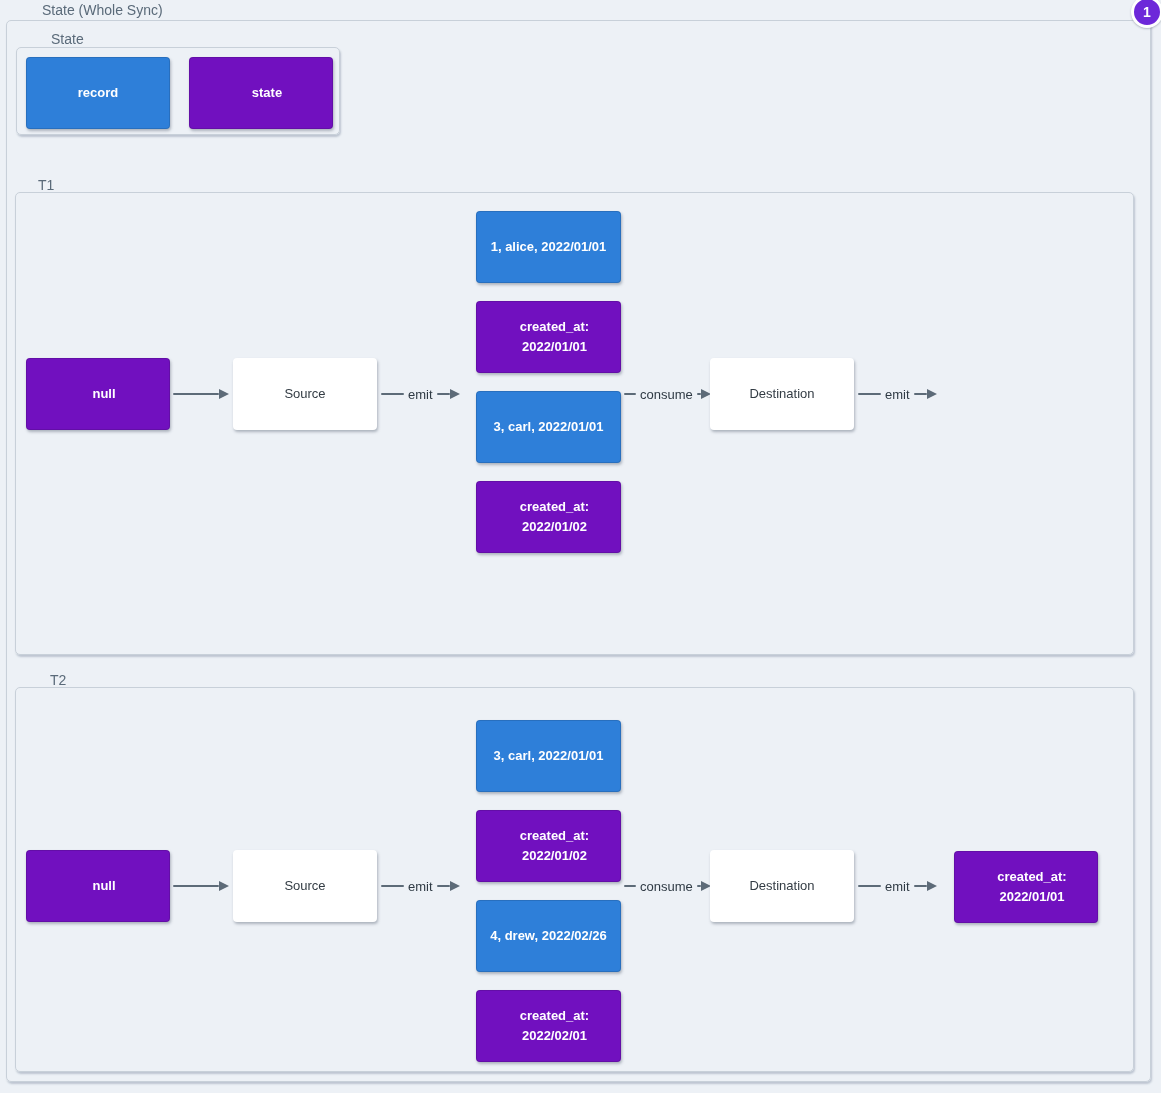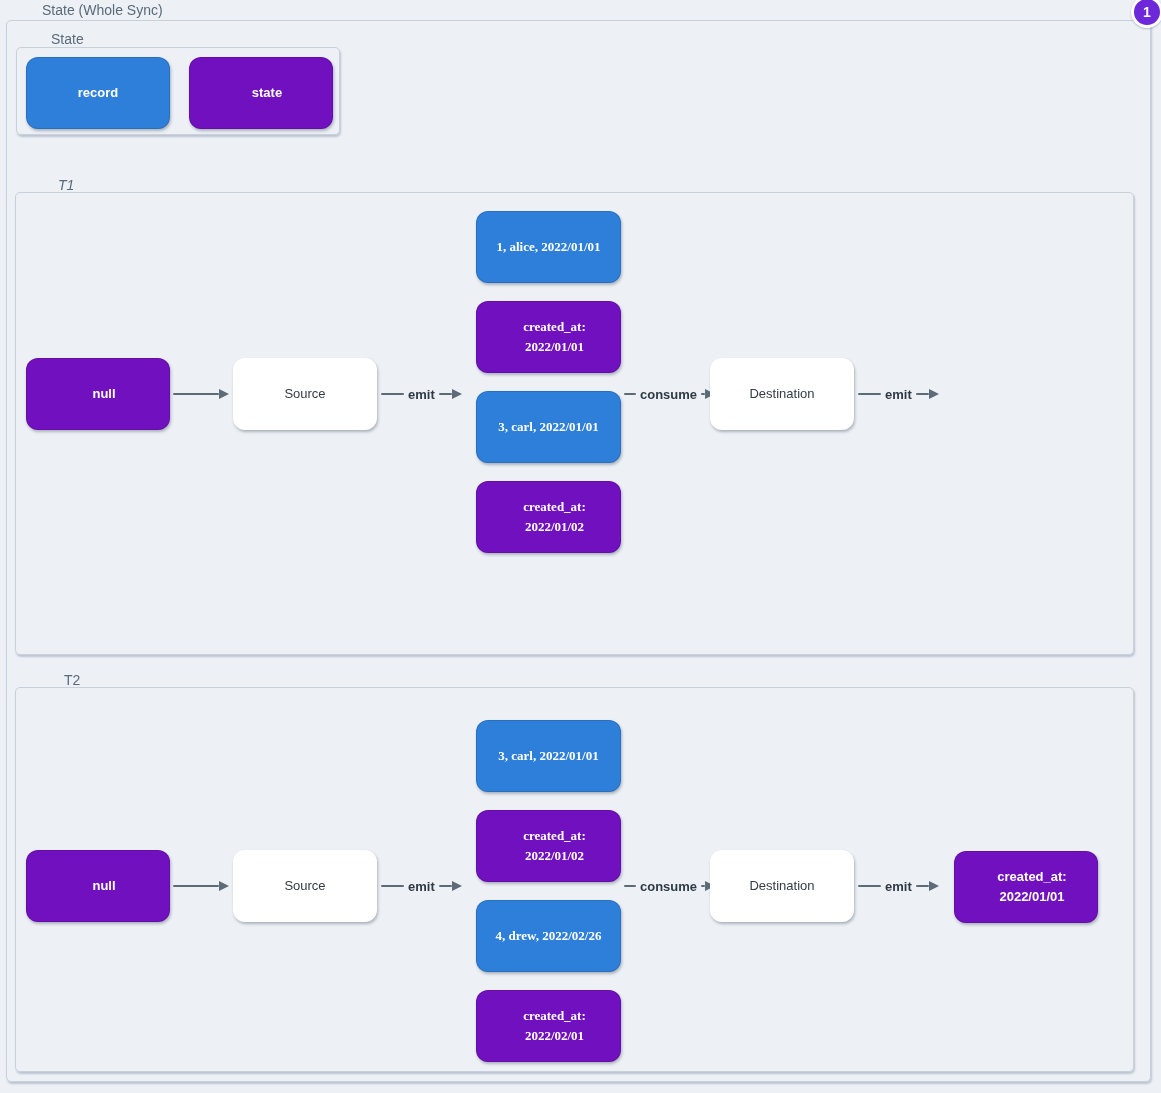--- a/index.html
+++ b/index.html
@@ -30,58 +30,56 @@
   .group-label {
     position: absolute;
     font-size: 14px;
     color: var(--label);
     white-space: nowrap;
     margin-left: 34px;
   }
   .node {
     position: absolute;
     width: 144px; height: 72px;
-    border-radius: 12px;
+    border-radius: 4px;
     display: flex; align-items: center; justify-content: center;
     text-align: center;
     font-size: 13px;
     line-height: 1.55;
     white-space: pre-line;
     box-shadow: 1px 2px 3px rgba(50,60,80,.35);
   }
   .node.record { background: var(--record); color: #fff; font-weight: bold; border: 1px solid rgba(0,0,0,.12); }
   .node.state  { background: var(--state);  color: #fff; font-weight: bold; border: 1px solid rgba(0,0,0,.12); padding-left: 12px; }
   .node.plain  { background: #ffffff; color: var(--darktext); }
   .stack {
     position: absolute;
     display: flex; flex-direction: column;
     gap: 18px;
     width: 145px;
-    font-family: Liberation Serif, serif;
   }
   .stack .node { position: static; width: 145px; height: 72px; flex: 0 0 72px; }
   .edge {
     position: absolute;
     display: flex; align-items: center;
     height: 16px;
   }
   .edge .dash  { height: 2px; background: var(--arrow); border-radius: 1px; }
   .edge .tail  { height: 2px; background: var(--arrow); border-radius: 1px; }
   .edge .head {
     width: 0; height: 0;
     border-left: 10px solid var(--arrow);
     border-top: 5px solid transparent;
     border-bottom: 5px solid transparent;
   }
   .edge .edge-label {
     font-size: 13px;
     color: #2f3a44;
     margin: 18px 4px;
     white-space: nowrap;
-    font-weight: bold;
   }
   .badge {
     position: absolute;
     left: 1131px; top: -4px;
     width: 32px; height: 32px;
     border-radius: 50%;
     background: var(--badge);
     border: 3px solid #ffffff;
     color: #fff;
     font-size: 14px; font-weight: bold;
@@ -98,21 +96,21 @@
 <div class="badge">1</div>
 
 <div class="group-box" style="left:6px; top:20px; width:1145px; height:1062px;"></div>
 
 <div class="group-label" style="left:17px; top:31px;">State</div>
 <div class="group-box" style="left:16px; top:47px; width:324px; height:88px;">
   <div class="node record" style="left:9px; top:9px;">record</div>
   <div class="node state" style="left:172px; top:9px;">state</div>
 </div>
 
-<div class="group-label" style="left:24px; top:177px;font-style:italic;">T1</div>
+<div class="group-label" style="left:4px; top:177px;">T1</div>
 <div class="group-box" style="left:15px; top:192px; width:1119px; height:463px;">
 
   <div class="node state" style="left:10px; top:165px;">null</div>
 
   <div class="edge" style="left:157px; top:193px;">
     <div class="dash" style="width:46px;"></div>
     <div class="head"></div>
   </div>
 
   <div class="node plain" style="left:217px; top:165px;">Source</div>
@@ -143,21 +141,21 @@
   <div class="node plain" style="left:694px; top:165px;">Destination</div>
 
   <div class="edge" style="left:842px; top:193px;">
     <div class="dash" style="width:23px;"></div>
     <span class="edge-label">emit</span>
     <div class="tail" style="width:13px;"></div>
     <div class="head"></div>
   </div>
 </div>
 
-<div class="group-label" style="left:30px; top:672px;">T2</div>
+<div class="group-label" style="left:16px; top:672px;">T2</div>
 <div class="group-box" style="left:15px; top:687px; width:1119px; height:385px;">
 
   <div class="node state" style="left:10px; top:162px;">null</div>
 
   <div class="edge" style="left:157px; top:190px;">
     <div class="dash" style="width:46px;"></div>
     <div class="head"></div>
   </div>
 
   <div class="node plain" style="left:217px; top:162px;">Source</div>

